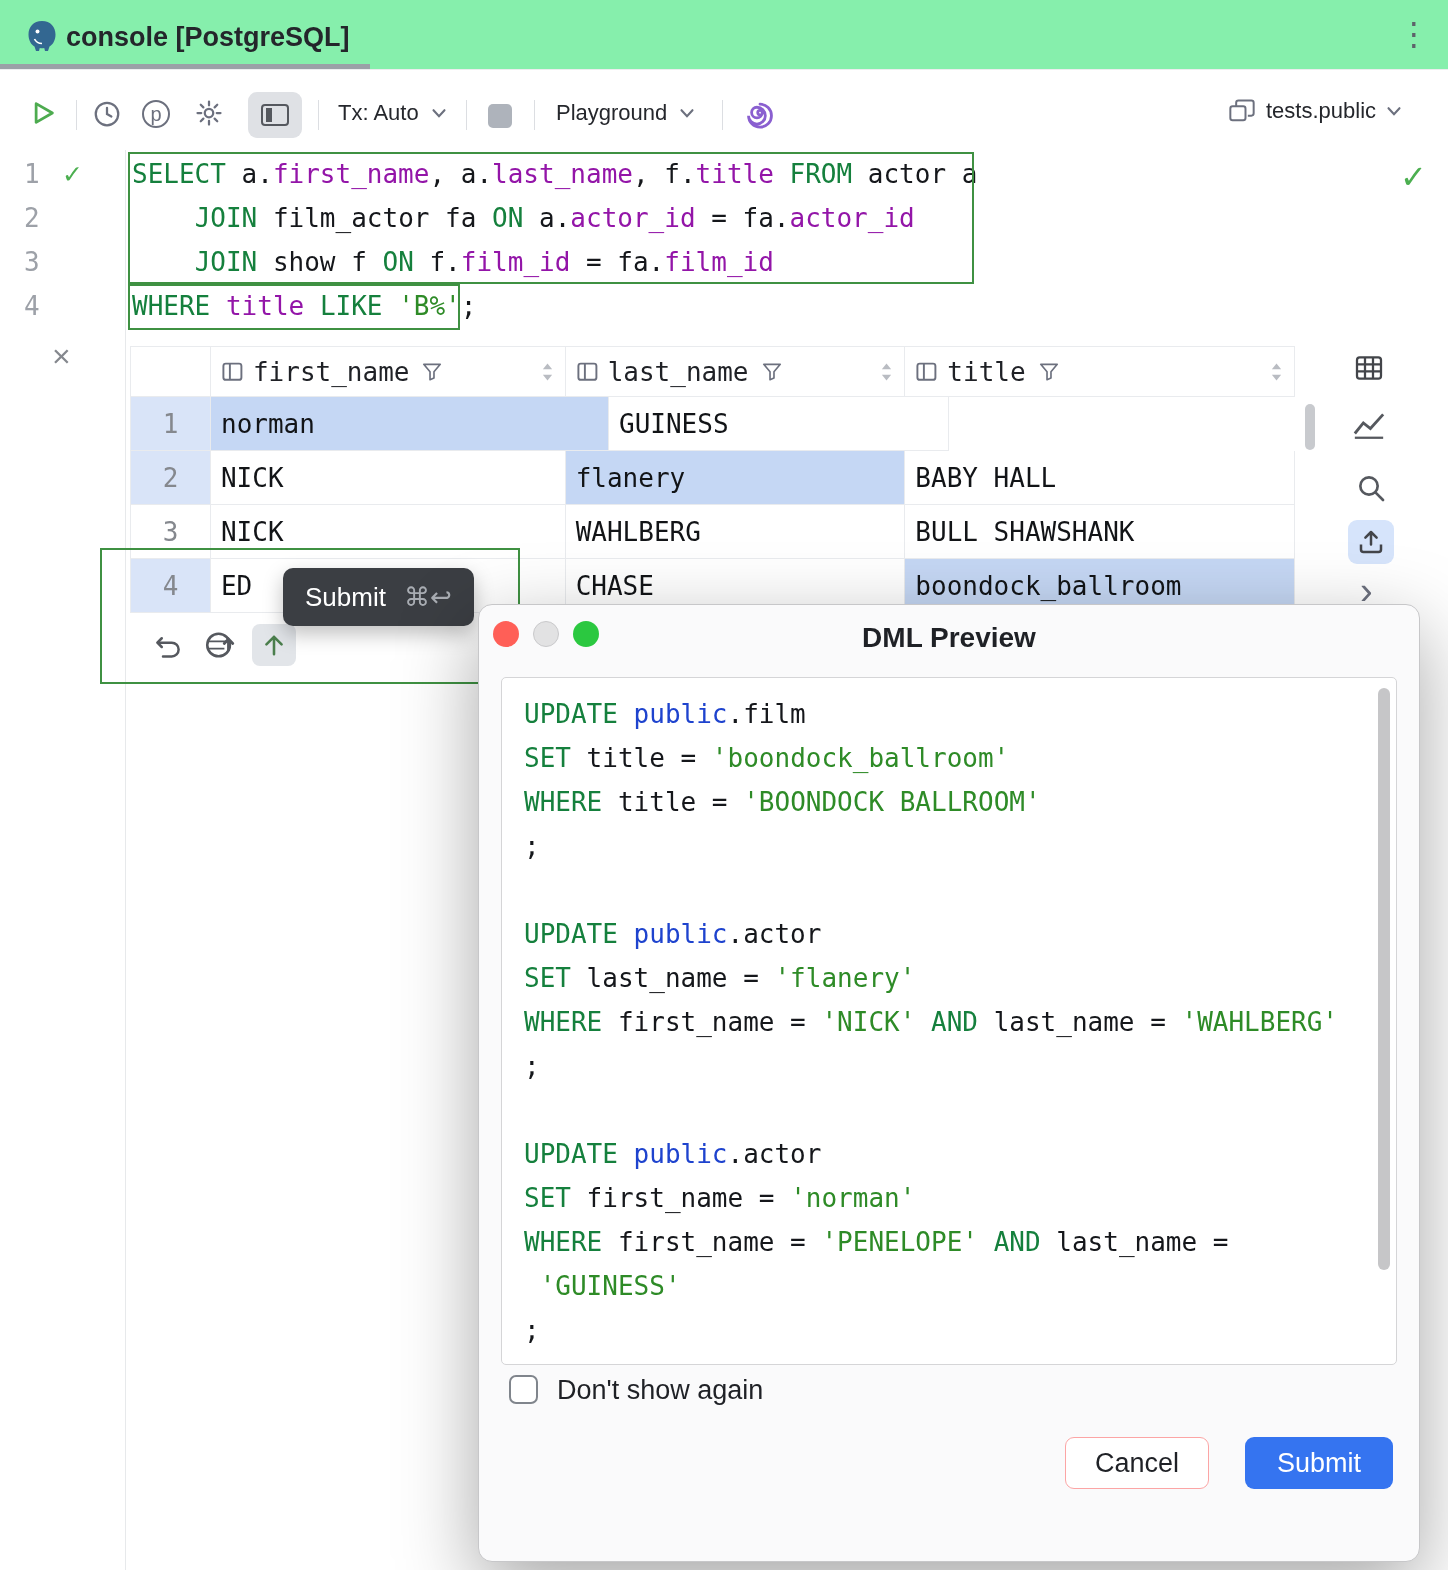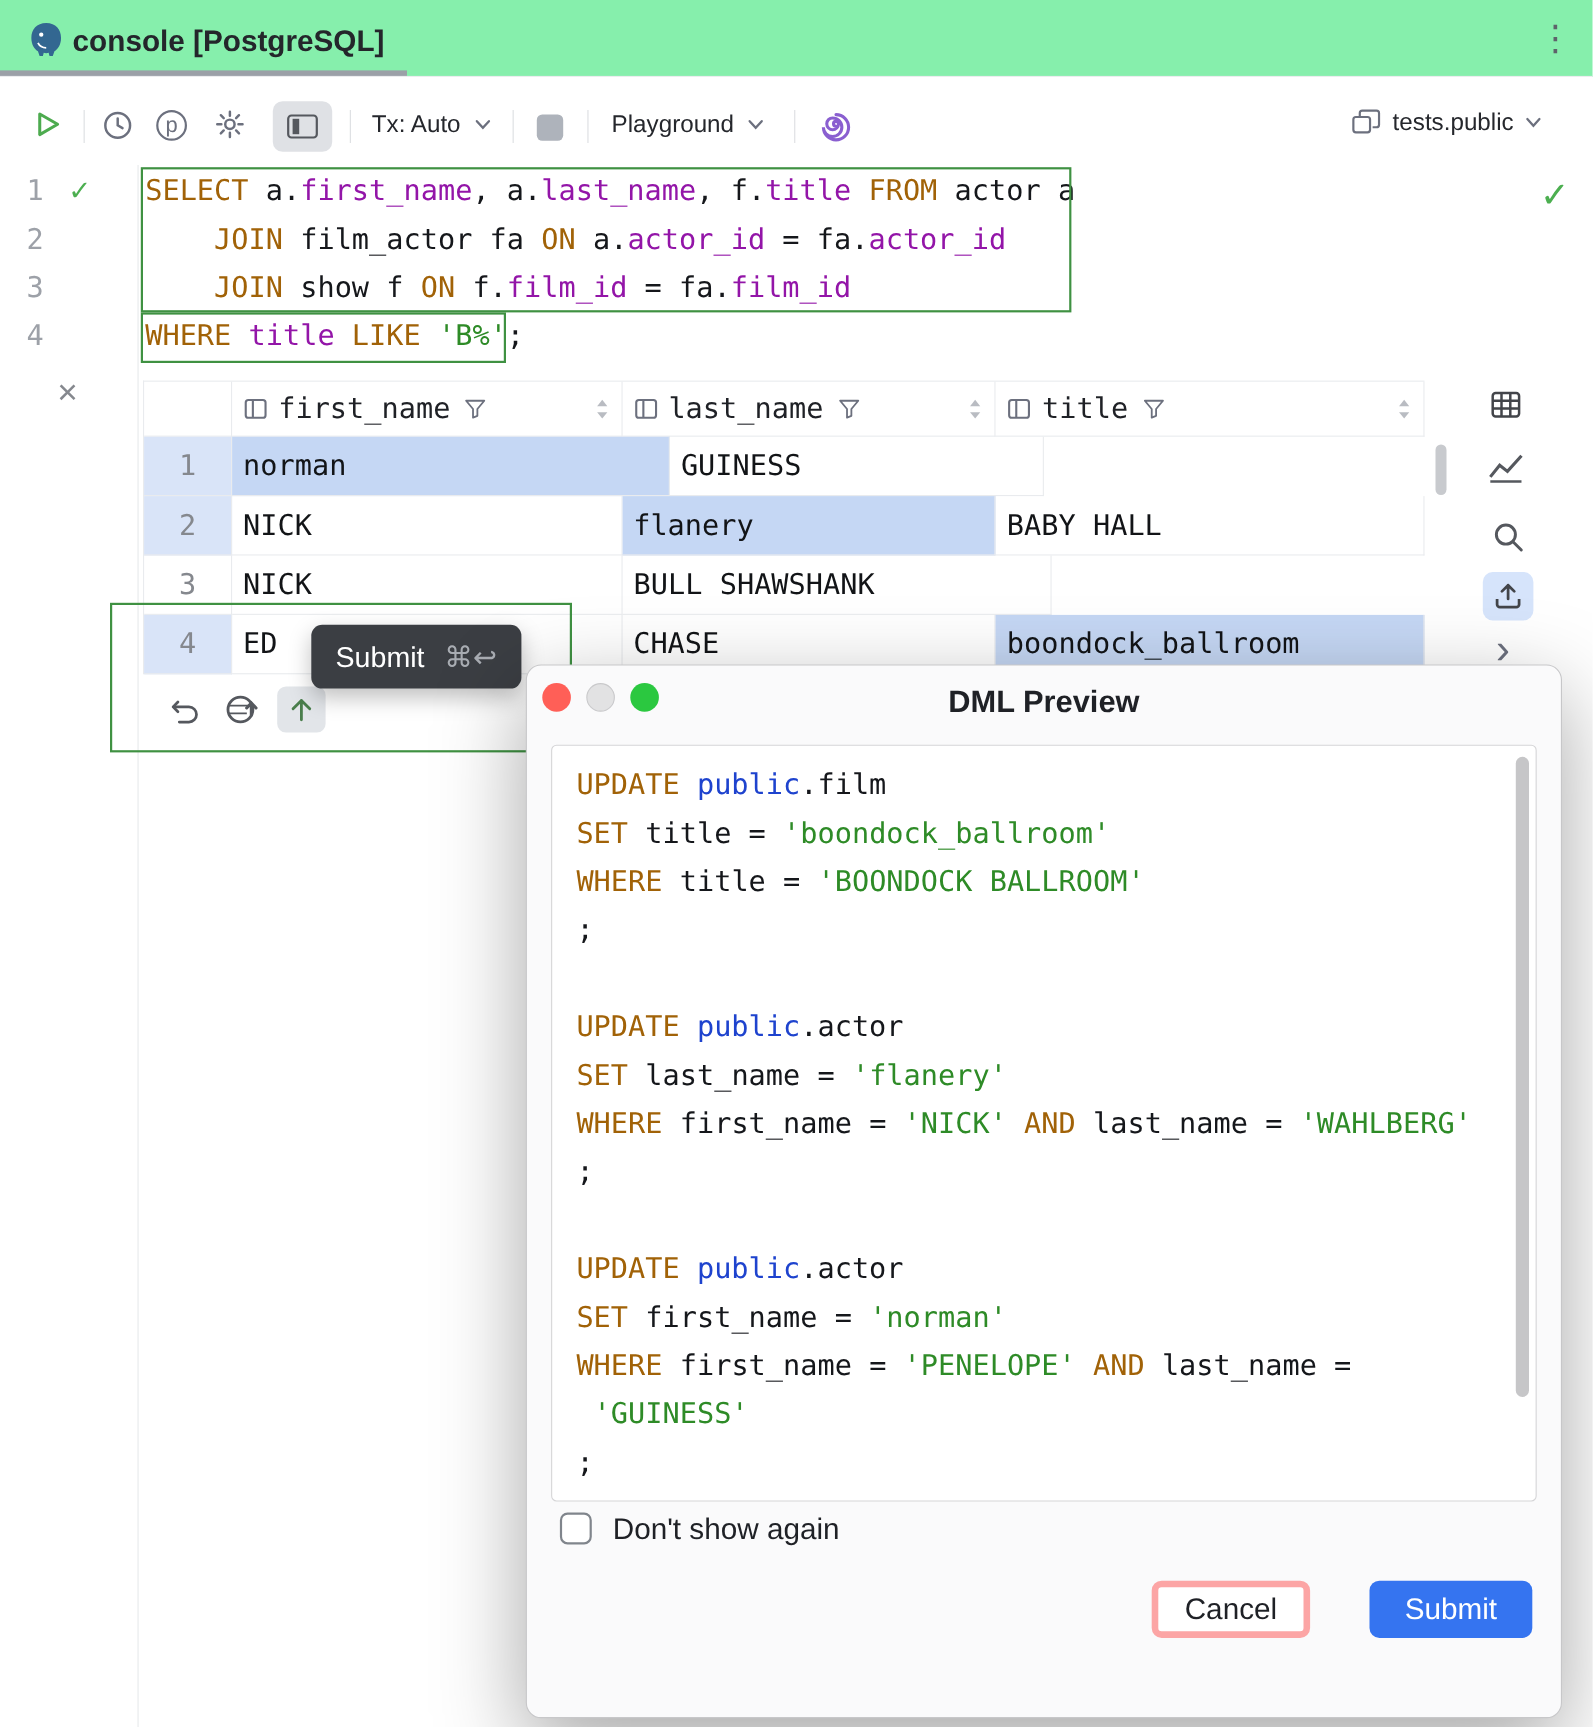--- a/index.html
+++ b/index.html
@@ -28,21 +28,21 @@
 
   
   .left-divider { position:absolute; left:125px; top:150px; width:1px; height:1420px; background:#E7E9EB; }
   .editor { position:absolute; left:0; top:150px; width:1448px; height:190px; }
   .gutter { position:absolute; left:0; top:2px; width:125px; }
   .gutter-line { height:44px; display:flex; align-items:center; padding-left:24px; }
   .ln { font-family:"DejaVu Sans Mono",monospace; font-size:26px; color:#9DA1A8; min-width:22px; }
   .ln-check { color:#4CAF50; font-size:25px; font-weight:bold; margin-left:16px; }
   .editor-code { position:absolute; left:132px; top:2px; }
   .code-line { height:44px; line-height:44px; font-family:"DejaVu Sans Mono",monospace; font-size:26px; white-space:pre; }
-  .tok-k { color:#a16207; }
+  .tok-k { color:#15803d; }
   .tok-n { color:#1E43CE; }
   .tok-p { color:#9315A8; }
   .tok-s { color:#2E8B27; }
   .tok-t { color:#15171B; }
   .editor-check-right { position:absolute; left:1400px; top:158px; color:#4CAF50; font-size:32px; font-weight:bold; }
 
   .gb { position:absolute; border:2px solid #3F9142; z-index:6; pointer-events:none; }
   .gb1 { left:128px; top:152px; width:846px; height:132px; }
   .gb2 { left:128px; top:284px; width:332px; height:46px; }
   .gb3 { left:100px; top:548px; width:420px; height:136px; }
@@ -83,21 +83,21 @@
   .tl.red { left:14px; background:#FF5F57; }
   .tl.mid { left:54px; background:#E2E2E3; border:1px solid #C9C9CB; }
   .tl.green { left:94px; background:#2BC840; }
   .dialog-title { position:absolute; top:17px; left:0; width:100%; text-align:center; font-size:28px; font-weight:700; color:#1F2126; }
   .dml-box { position:absolute; left:22px; top:72px; width:896px; height:688px; background:#fff; border:1px solid #D5D5D7; border-radius:5px; padding:14px 0 0 22px; overflow:hidden; }
   .dml-line { height:44px; line-height:44px; font-family:"DejaVu Sans Mono",monospace; font-size:26px; white-space:pre; }
   .dml-scroll { position:absolute; right:6px; top:10px; width:12px; height:582px; background:#C6C6C8; border-radius:6px; }
   .dlg-checkbox { position:absolute; left:30px; top:770px; width:29px; height:29px; border:2px solid #80858C; border-radius:7px; background:#fff; }
   .dlg-checkbox-label { position:absolute; left:78px; top:770px; font-size:27px; color:#1F2126; }
   .btn { position:absolute; top:832px; height:52px; border-radius:9px; font-size:27px; display:flex; align-items:center; justify-content:center; cursor:default; }
-  .btn-cancel { left:568px; width:144px; background:#fff; border:6px solid #fca5a5; color:#1F2126; }
+  .btn-cancel { left:586px; width:144px; background:#fff; border:1px solid #fca5a5; color:#1F2126; }
   .btn-submit { left:766px; width:148px; background:#3574F0; border:none; color:#fff; }
 </style>
 </head>
 <body>
 
 <div class="app">
 
   <div class="titlebar">
     <span class="pg-icon">
       <svg width="36" height="36" viewBox="0 0 24 24">
@@ -273,20 +273,21 @@
       </div>
       <div class="tr">
         <div class="td rownum nummod" style="width: 80px;">2</div>
         <div class="td" style="width: 355px;">NICK</div>
         <div class="td modified" style="width: 340px;">flanery</div>
         <div class="td" style="width: 390px;">BABY HALL</div>
       </div>
       <div class="tr">
         <div class="td rownum" style="width: 80px;">3</div>
         <div class="td" style="width: 355px;">NICK</div>
+        <div class="td" style="width: 340px;">WAHLBERG</div>
         <div class="td" style="width: 390px;">BULL SHAWSHANK</div>
       </div>
       <div class="tr">
         <div class="td rownum nummod" style="width: 80px;">4</div>
         <div class="td" style="width: 355px;">ED</div>
         <div class="td" style="width: 340px;">CHASE</div>
         <div class="td modified" style="width: 390px;">boondock_ballroom</div>
       </div>
     </div>
   <div class="tbl-scroll"></div>

